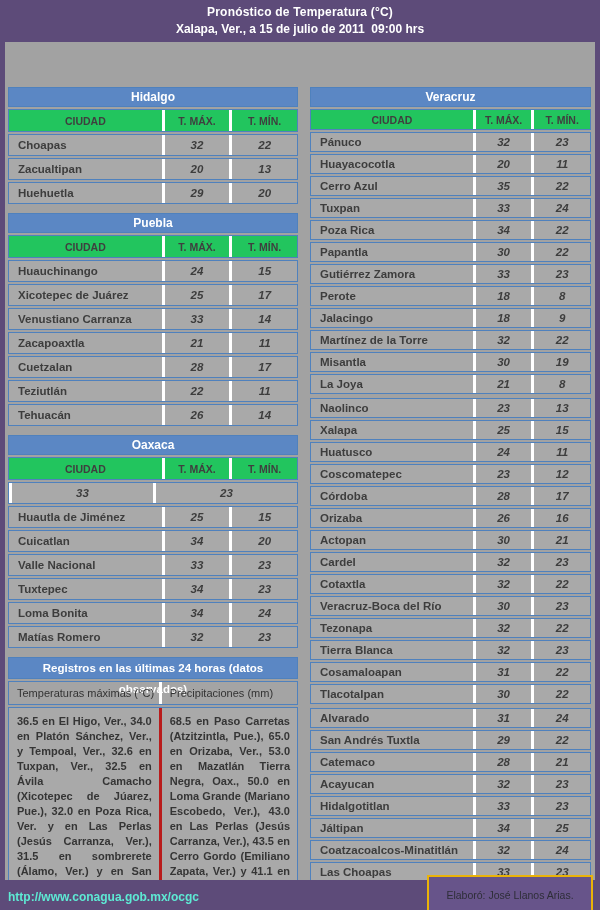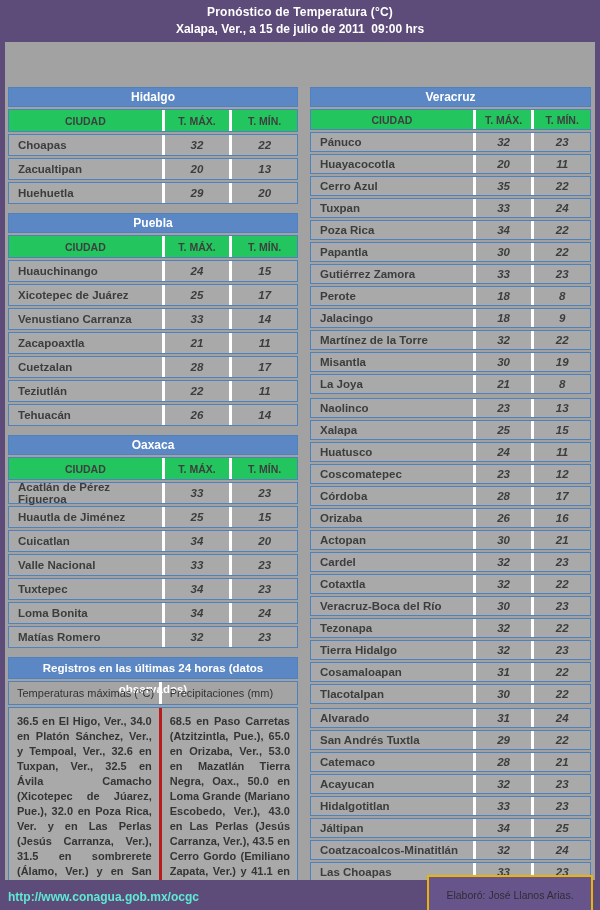--- a/index.html
+++ b/index.html
@@ -153,21 +153,20 @@
         </section>
       <section class="state-table">
           <div class="bar">Oaxaca</div>
           <div class="trow thead">
             <div class="c-city">CIUDAD</div>
             <div class="c-t">T. MÁX.</div>
             <div class="c-t">T. MÍN.</div>
           </div>
           <div class="tgroup">
             <div class="trow">
-              <div class="c-city">Acatlán de Pérez Figueroa</div>
               <div class="c-t">33</div>
               <div class="c-t">23</div>
             </div>
             <div class="trow">
               <div class="c-city">Huautla de Jiménez</div>
               <div class="c-t">25</div>
               <div class="c-t">15</div>
             </div>
             <div class="trow">
               <div class="c-city">Cuicatlan</div>
@@ -330,21 +329,21 @@
               <div class="c-city">Veracruz-Boca del Río</div>
               <div class="c-t">30</div>
               <div class="c-t">23</div>
             </div>
             <div class="trow">
               <div class="c-city">Tezonapa</div>
               <div class="c-t">32</div>
               <div class="c-t">22</div>
             </div>
             <div class="trow">
-              <div class="c-city">Tierra Hidalgo</div>
+              <div class="c-city">Tierra Blanca</div>
               <div class="c-t">32</div>
               <div class="c-t">23</div>
             </div>
             <div class="trow">
               <div class="c-city">Cosamaloapan</div>
               <div class="c-t">31</div>
               <div class="c-t">22</div>
             </div>
             <div class="trow">
               <div class="c-city">Tlacotalpan</div>

